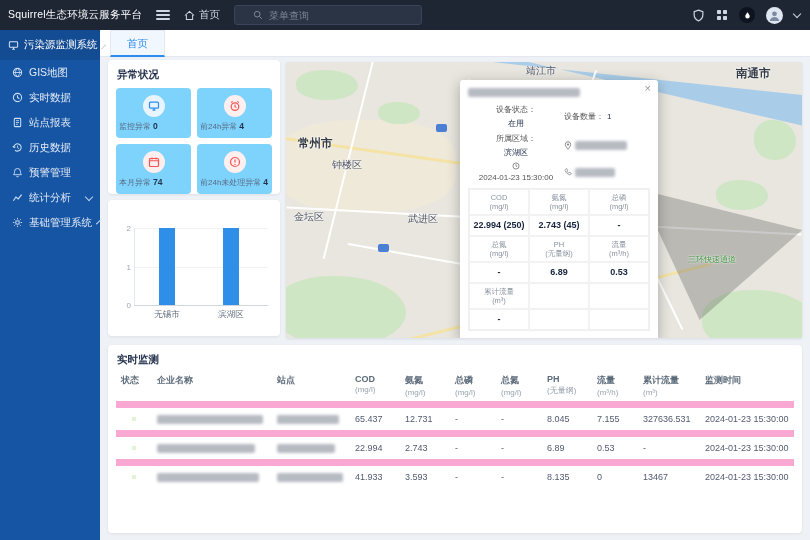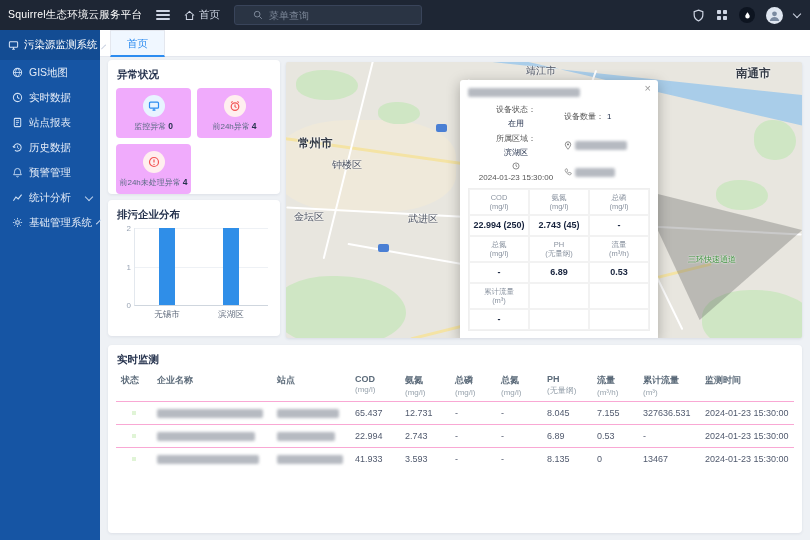--- a/index.html
+++ b/index.html
@@ -29,21 +29,21 @@
   
   .main{position:absolute;left:100px;top:30px;right:0;bottom:0;}
   .tabstrip{position:absolute;left:0;top:0;right:0;height:26px;background:#fff;border-bottom:1px solid #e4e7ee;}
   .tab{position:absolute;left:10px;top:0;height:24px;line-height:24px;padding:0 16px;font-size:10.5px;color:#2d8cf0;background:#f0f7ff;border:1px solid #e4e7ee;border-bottom:2px solid #2d8cf0;cursor:pointer;}
   .more-btn{position:absolute;top:33px;right:8px;height:18px;display:flex;align-items:center;gap:5px;background:#2d8cf0;color:#fff;border:none;border-radius:3px;font-size:10px;padding:0 9px;cursor:pointer;font-family:inherit;}
   .more-btn .tri{width:0;height:0;border-left:3.5px solid transparent;border-right:3.5px solid transparent;border-top:4px solid #fff;}
   .card{position:absolute;background:#fff;border-radius:4px;box-shadow:0 1px 3px rgba(20,40,80,.08);}
   .card-title{font-size:10.5px;font-weight:bold;color:#25324d;padding:8px 9px 4px;}
   
   .stat-grid{display:grid;grid-template-columns:1fr 1fr;gap:6px;padding:2px 8px 8px;}
-  .stat-box{background:#f0abfc;border-radius:4px;padding:7px 3px 6px;text-align:center;cursor:pointer;}
+  .stat-box{background:#7dd3fc;border-radius:4px;padding:7px 3px 6px;cursor:pointer;}
   .stat-ic{width:22px;height:22px;border-radius:50%;margin:0 auto;display:flex;align-items:center;justify-content:center;}
   .stat-ic.blue{background:#e8f4ff;}
   .stat-ic.red{background:#ffefef;}
   .stat-lab{font-size:8px;color:#5b6b84;margin-top:4px;line-height:1.25;}
   .stat-lab b{color:#25324d;margin-left:2px;font-size:8.5px;}
   
   .plot{position:absolute;left:26px;right:12px;top:28px;bottom:30px;border-left:1px solid #e3e8ee;border-bottom:1px solid #cfd6de;}
   .gridline{position:absolute;left:0;right:0;height:1px;background:#eef1f5;}
   .ytick{position:absolute;left:-18px;width:14px;text-align:right;font-size:8px;color:#9aa5b5;transform:translateY(-4px);}
   .bar{position:absolute;bottom:0;width:16px;background:#2f8ee8;}
@@ -74,21 +74,21 @@
   .p-row b{color:#25324d;font-weight:normal;}
   .metrics{margin-top:6px;border:1px solid #efefef;display:grid;grid-template-columns:1fr 1fr 1fr;}
   .m-cell{border:0.5px solid #f2f2f2;text-align:center;padding:3px 1px;}
   .m-name{font-size:7.5px;color:#8a93a0;line-height:1.2;}
   .m-val{font-size:9px;font-weight:bold;color:#17233d;padding:4px 1px 5px;}
   
   .tablecard{left:8px;top:315px;width:694px;height:188px;}
   table.rt{width:678px;margin:0 8px;border-collapse:collapse;table-layout:fixed;}
   table.rt th{font-size:9px;color:#5c6b7a;text-align:left;font-weight:bold;padding:3px 5px;vertical-align:top;}
   table.rt th .unit{font-size:8px;color:#98a3ad;font-weight:normal;margin-top:1px;height:10px;}
-  table.rt td{font-size:9px;color:#515a6e;padding:6px 5px;border-top:1px solid #f9a8d4;}
+  table.rt td{font-size:9px;color:#515a6e;padding:6px 5px;border-top:7px solid #f9a8d4;}
   .dot{width:11px;height:11px;border-radius:50%;margin:0 auto;background:radial-gradient(circle at 35% 30%,#8ce04e,#49b514);box-shadow:0 0 0 2px rgba(82,196,26,.18);}
   td.center,th.center{text-align:center;}
   .time{font-size:8.5px;color:#6b7585;white-space:nowrap;}
   svg{display:block;}
 </style>
 </head>
 <body>
 
 <div class="screen">
 
@@ -251,32 +251,40 @@
             <svg width="12" height="12" viewBox="0 0 12 12">
                 <circle cx="6" cy="6.6" r="3.8" fill="none" stroke="#f25555" stroke-width="1.2"></circle>
                 <path d="M6 4.6v2l1.5 1M2.2 2.6l1.4-1.2M9.8 2.6 8.4 1.4" fill="none" stroke="#f25555" stroke-width="1.1"></path>
               </svg>
           </div>
           <div class="stat-lab"><span>前24h异常</span><b>4</b></div>
         </div>
         <div class="stat-box">
           <div class="stat-ic red">
             <svg width="12" height="12" viewBox="0 0 12 12">
+                <rect x="1.5" y="2.5" width="9" height="8" rx="1" fill="none" stroke="#f25555" stroke-width="1.2"></rect>
+                <path d="M1.5 4.8h9M4 1.4v2M8 1.4v2" stroke="#f25555" stroke-width="1.1"></path>
+              </svg>
+          </div>
+          <div class="stat-lab"><span>本月异常</span><b>74</b></div>
+        </div>
+        <div class="stat-box">
+          <div class="stat-ic red">
+            <svg width="12" height="12" viewBox="0 0 12 12">
                 <circle cx="6" cy="6" r="4.5" fill="none" stroke="#f25555" stroke-width="1.2"></circle>
                 <path d="M6 3.4v3.2" stroke="#f25555" stroke-width="1.2"></path>
                 <circle cx="6" cy="8.4" r="0.7" fill="#f25555"></circle>
               </svg>
           </div>
           <div class="stat-lab"><span>前24h未处理异常</span><b>4</b></div>
         </div>
       </div>
     </div>
 
     <div class="card" style="left:8px;top:170px;width:172px;height:136px;">
-      <div class="card-title">排污企业分布</div>
       <div class="plot">
         <div class="gridline" style="top:0;"></div>
         <div class="gridline" style="top:50%;"></div>
         <span class="ytick" style="top:0;">2</span>
         <span class="ytick" style="top:50%;">1</span>
         <span class="ytick" style="top:100%;">0</span>
         <div class="bar" style="left: 24px; height: 100%; background: rgb(47, 142, 232);"></div>
         <div class="bar" style="left: 88px; height: 100%; background: rgb(47, 142, 232);"></div>
         <span class="xcat" style="left:2px;">无锡市</span>
         <span class="xcat" style="left:66px;">滨湖区</span>

